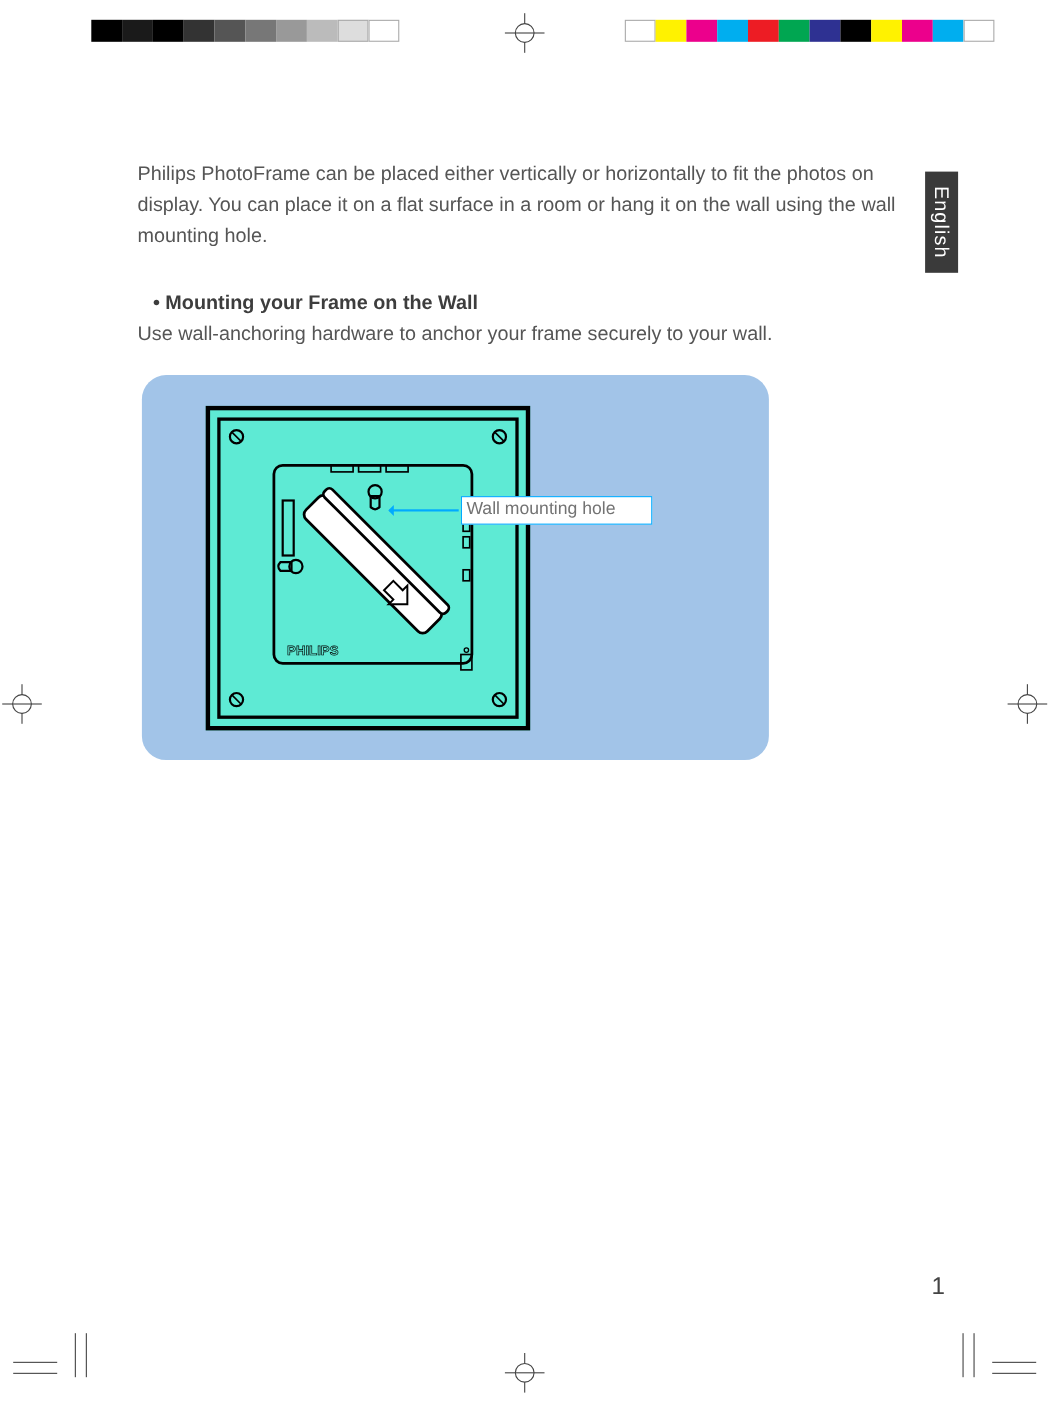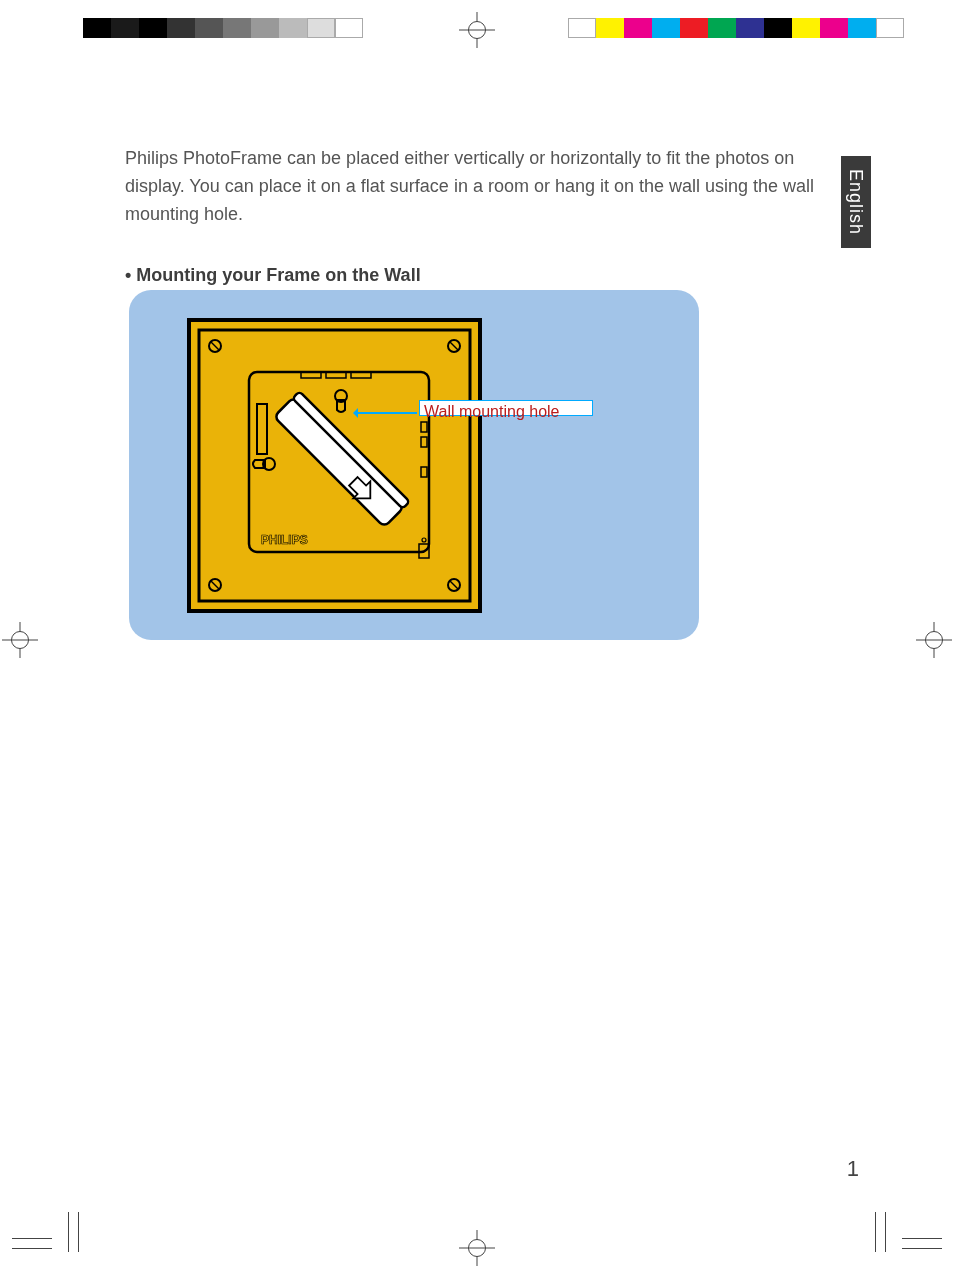--- a/index.html
+++ b/index.html
@@ -88,20 +88,21 @@
     font-size: 18px;
     line-height: 1.55;
     margin-bottom: 36px;
     color: #555;
   }
   .subhead {
     font-size: 18px;
     font-weight: bold;
     margin-bottom: 4px;
     color: #3d3d3d;
+    margin-left: 14px;
   }
   .subtext {
     font-size: 18px;
     line-height: 1.5;
     margin-bottom: 24px;
     color: #555;
   }
   .diagram-panel {
     width: 570px;
     height: 350px;
@@ -109,33 +110,33 @@
     border-radius: 22px;
     position: relative;
     margin-left: 4px;
   }
   .diagram-inner {
     position: absolute;
     left: 58px;
     top: 28px;
     width: 295px;
     height: 295px;
-    background: #eab308;
+    background: #5eead4;
     border: 4px solid #000;
     box-sizing: border-box;
   }
   .callout-box {
     position: absolute;
     left: 290px;
     top: 110px;
     width: 174px;
-    height: 16px;
+    height: 26px;
     background: #fff;
     border: 1px solid #00aaff;
-    color: #b91c1c;
+    color: #737373;
     font-size: 16px;
     padding: 2px 4px;
     box-sizing: border-box;
   }
   .callout-arrow {
     position: absolute;
     left: 225px;
     top: 122px;
     width: 63px;
     height: 2px;
@@ -230,20 +231,21 @@
     <div class="h" style="right:0;top:46px"></div>
   <div class="v" style="right:56px;top:10px"></div>
     <div class="v" style="right:66px;top:10px"></div>
 </div>
 
 <div class="lang-tab">English</div>
 
 <div class="content">
   <div class="intro-text">Philips PhotoFrame can be placed either vertically or horizontally to fit the photos on display. You can place it on a flat surface in a room or hang it on the wall using the wall mounting hole.</div>
   <div class="subhead">• Mounting your Frame on the Wall</div>
+  <div class="subtext">Use wall-anchoring hardware to anchor your frame securely to your wall.</div>
 
   <div class="diagram-panel">
     <div class="diagram-inner">
       <svg class="frame-svg" viewBox="0 0 287 287">
 
         <rect x="8" y="8" width="271" height="271" fill="none" stroke="#000" stroke-width="3"></rect>
 
         <circle cx="24" cy="24" r="6" fill="none" stroke="#000" stroke-width="2"></circle>
         <circle cx="263" cy="24" r="6" fill="none" stroke="#000" stroke-width="2"></circle>
         <circle cx="24" cy="263" r="6" fill="none" stroke="#000" stroke-width="2"></circle>

